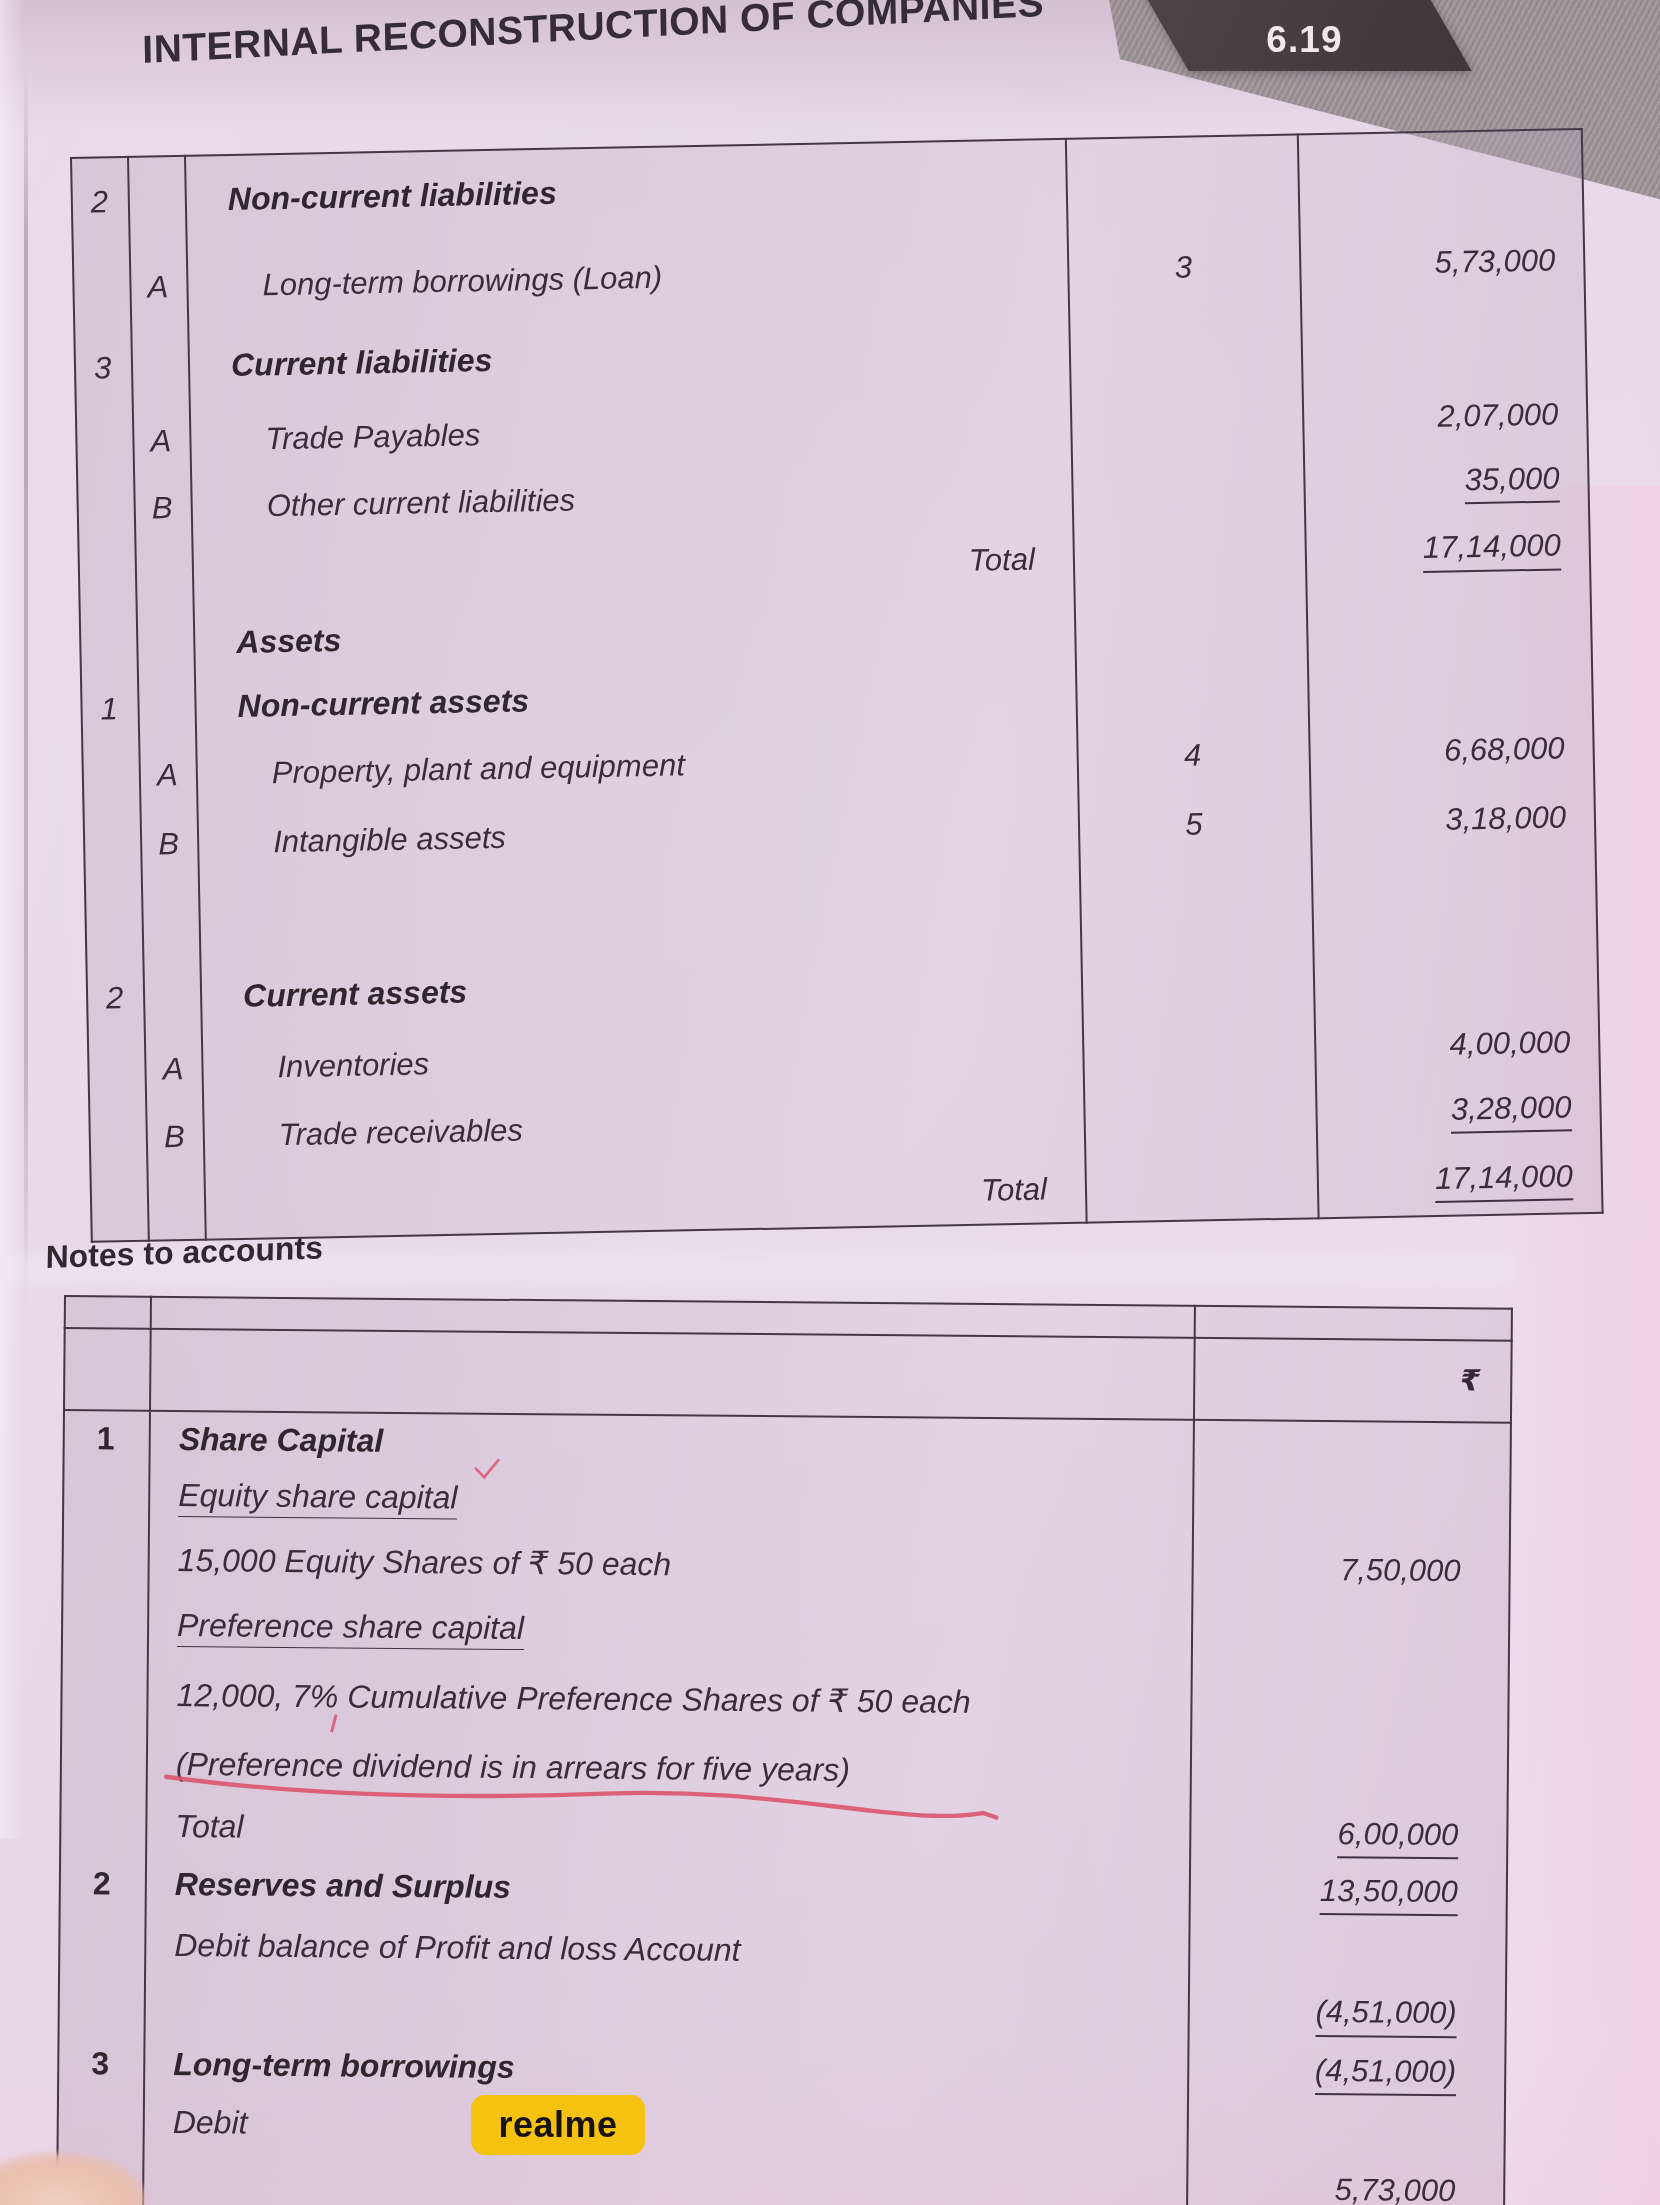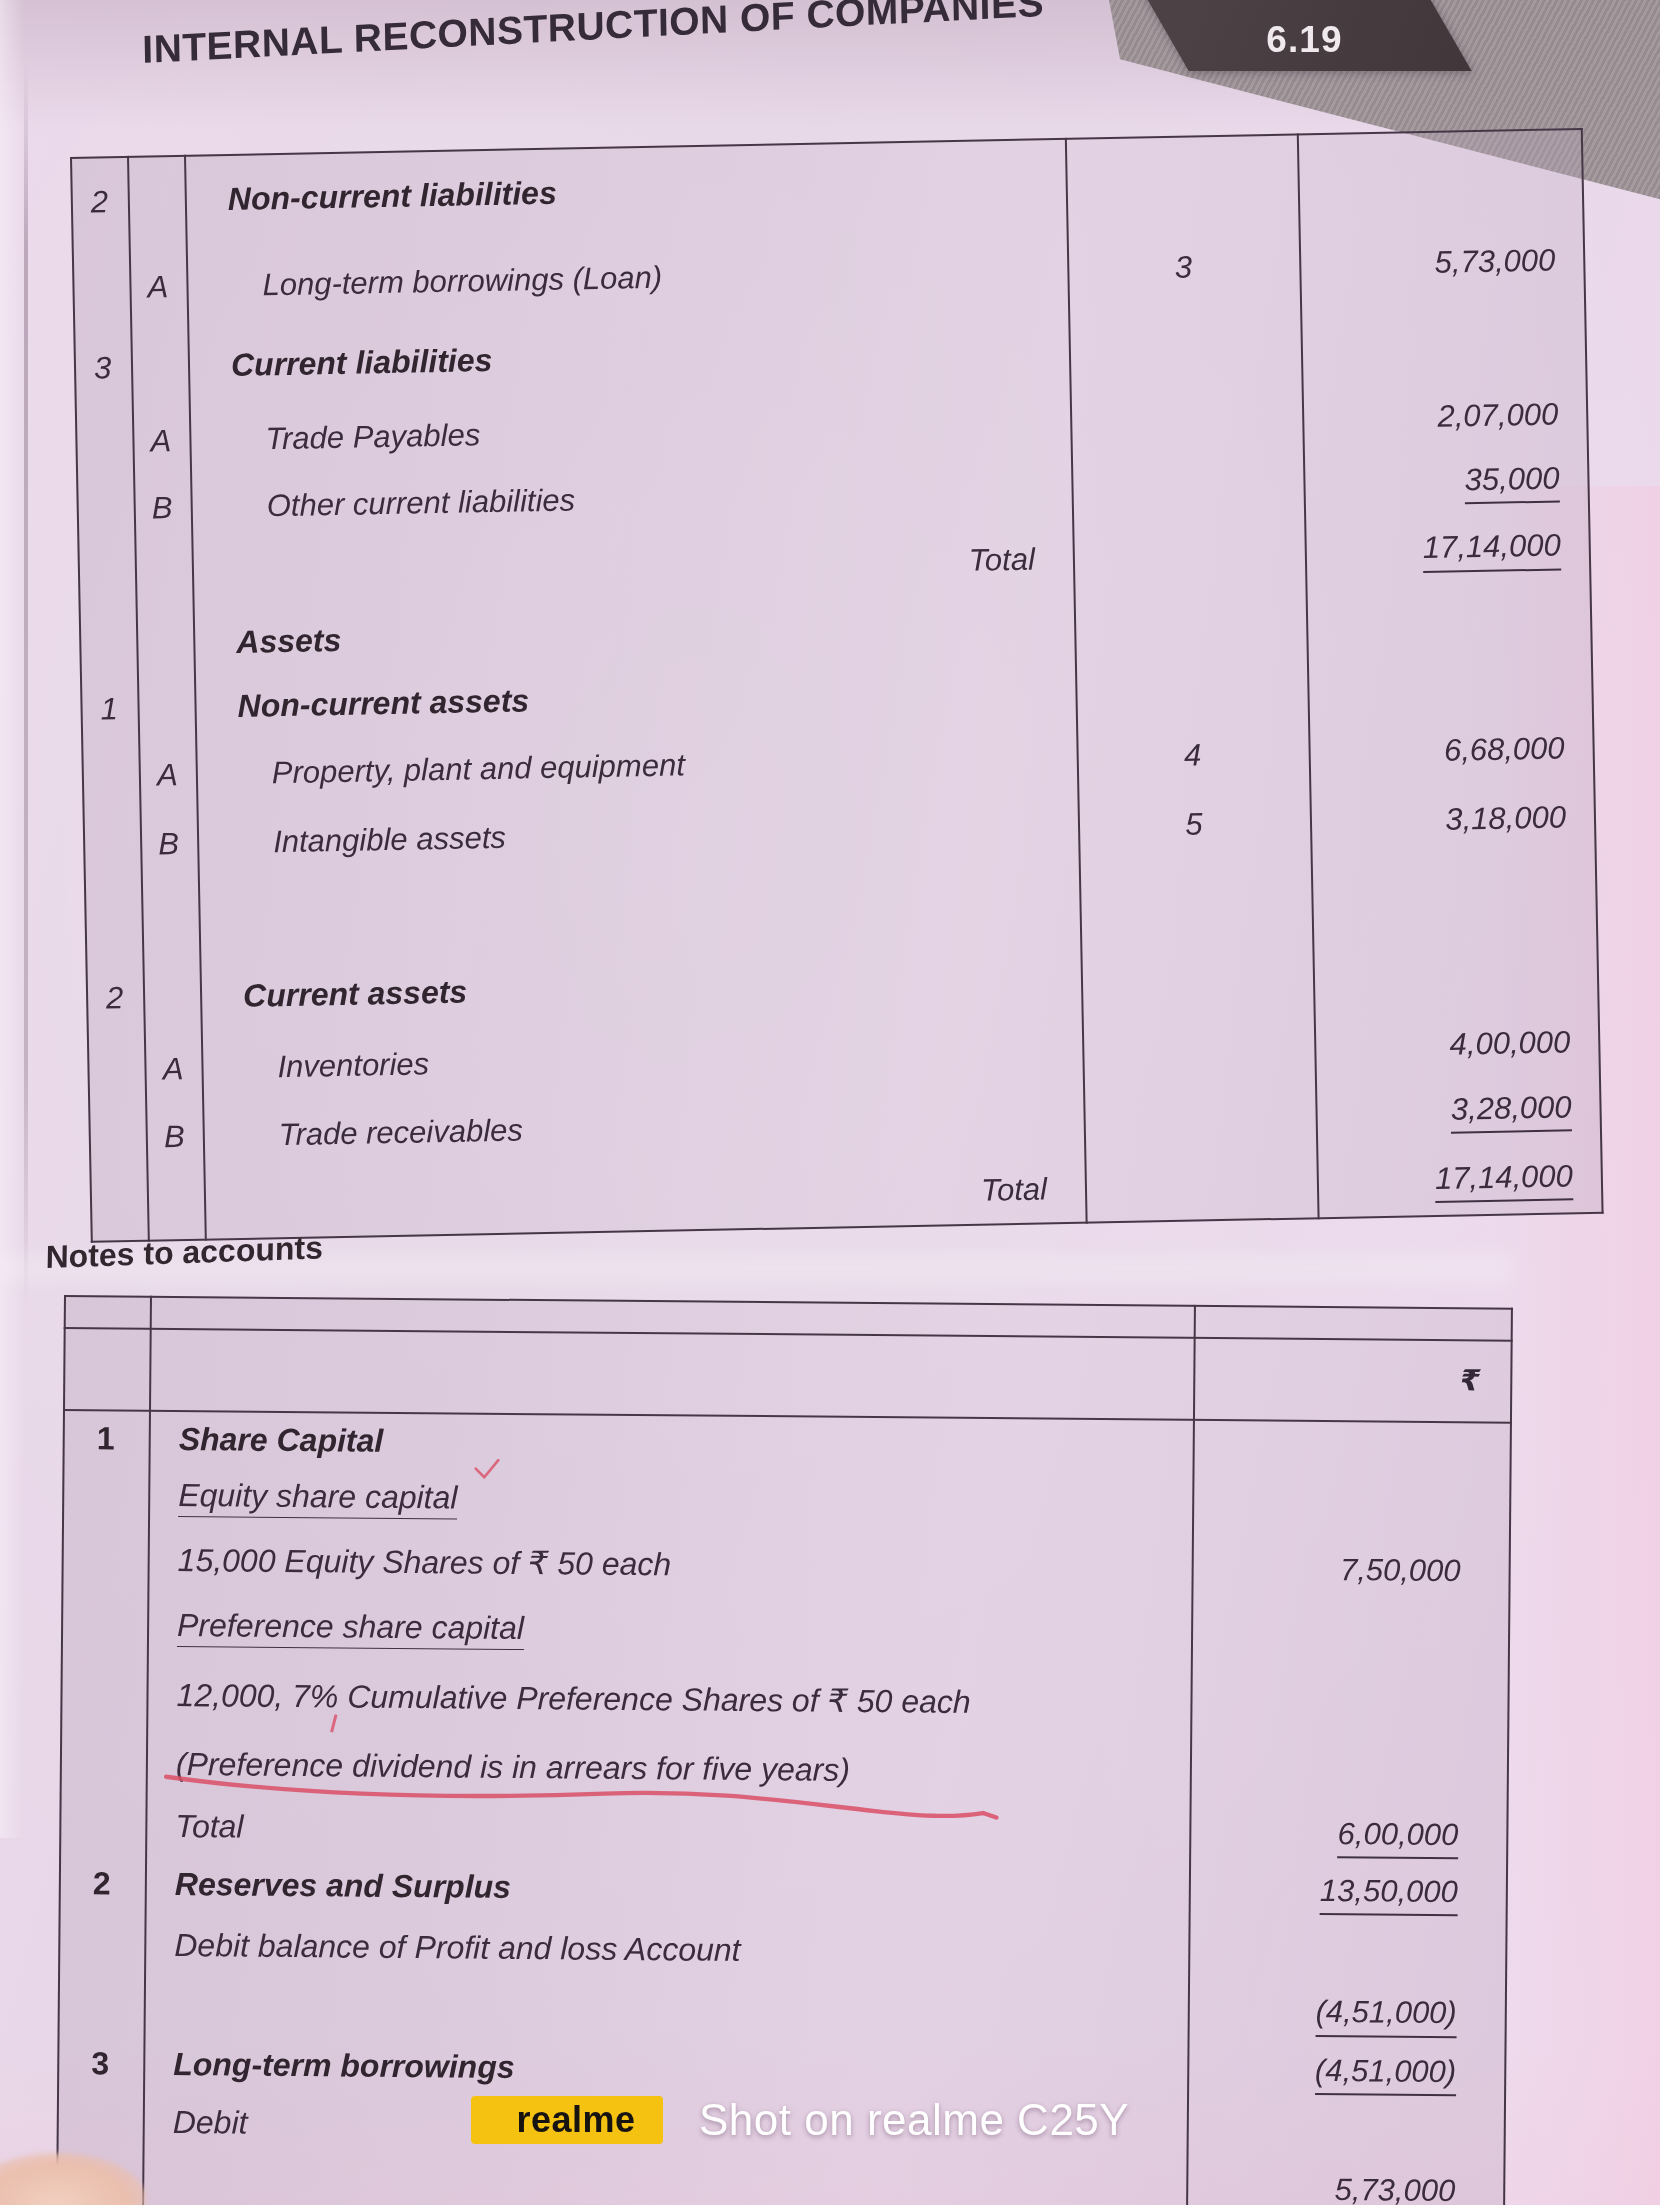--- a/index.html
+++ b/index.html
@@ -84,21 +84,21 @@
   .redwave{position:absolute;left:16px;bottom:-18.4px;pointer-events:none;}
   .redtick{position:absolute;left:324px;top:-14px;pointer-events:none;}
   .redmark{position:absolute;left:186px;bottom:-2.2px;width:2.7px;height:18.4px;background:rgba(217,79,102,0.8);transform:rotate(14deg);}
 
   
   .notes-heading{position:absolute;left:46px;top:1239px;font-size:32px;font-weight:700;
     color:#33272f;transform:rotate(-2deg) skewX(-3deg);transform-origin:left top;}
 
   
   .watermark{position:absolute;left:471px;top:2095px;display:flex;align-items:center;}
-  .wm-badge{width:174px;height:48px;background:#f5c211;display:flex;align-items:center;justify-content:center;border-radius:4px;padding-left:18px;}
+  .wm-badge{width:174px;height:60px;background:#f5c211;display:flex;align-items:center;justify-content:center;border-radius:14px;}
   .wm-brand{font-size:36px;font-weight:700;letter-spacing:0.5px;color:#171310;}
   .wm-caption{margin-left:36px;font-size:44px;font-weight:500;color:#ffffff;
     text-shadow:0 1.6px 5.4px rgba(90,60,90,0.45);letter-spacing:0.5px;}
 
   .finger{position:absolute;left:-32px;top:2153px;width:178px;height:92px;border-radius:50%;
     background:radial-gradient(ellipse at 50% 55%, #f2cfbf 0%, #eabfae 55%, rgba(234,191,174,0) 100%);
     filter:blur(2.7px);}
 </style>
 </head>
 <body>
@@ -573,15 +573,14 @@
 
   </div>
 </div>
 
 <div class="finger"></div>
 
 <div class="watermark">
   <div class="wm-badge">
     <span class="wm-brand">realme</span>
   </div>
-  <span class="wm-caption">Shot on realme C25Y</span>
 </div>
 
 
 </body></html>

